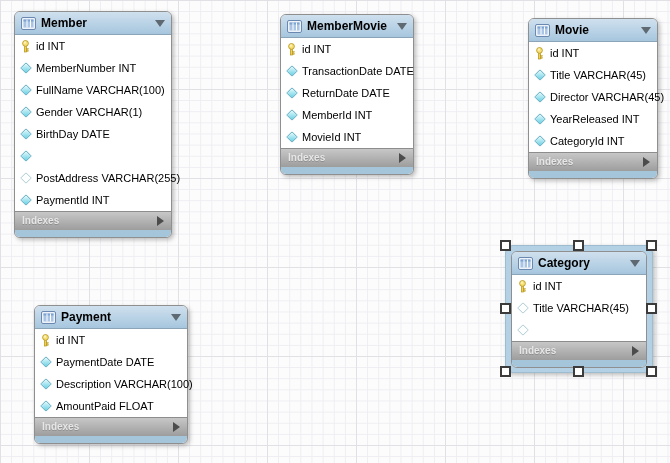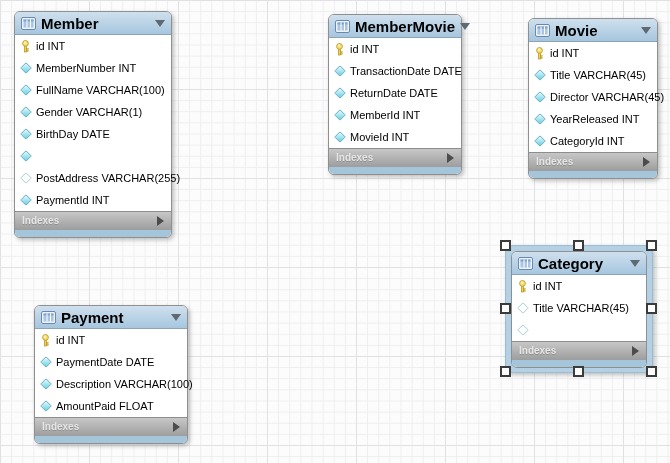--- a/index.html
+++ b/index.html
@@ -17,21 +17,21 @@
   .db-table{
     position:absolute;background:#fff;border:1px solid #8f8f8f;border-radius:6px;
     box-shadow:2px 2px 4px rgba(110,110,110,.45);
   }
   .db-table.selected{box-shadow:none;}
   .tbl-header{
     height:22px;display:flex;align-items:center;gap:5px;padding:0 6px;
     background:linear-gradient(#cfe0ee,#a6c6de);
     border-bottom:1px solid #8ba4b8;border-radius:5px 5px 0 0;
   }
-  .tbl-title{font-weight:bold;font-size:15px;color:#000;flex:1;white-space:nowrap;line-height:1;}
+  .tbl-title{font-weight:bold;font-size:12px;color:#000;flex:1;white-space:nowrap;line-height:1;}
   .collapse-arrow{width:0;height:0;border-left:5px solid transparent;border-right:5px solid transparent;border-top:7px solid #5e6971;flex:none;}
   .col-row{height:22px;display:flex;align-items:center;gap:5px;padding:0 5px;background:#fff;font-size:11px;color:#000;white-space:nowrap;line-height:1;}
   .icon-wrap{flex:none;display:flex;align-items:center;justify-content:center;width:11px;height:13px;}
   .diamond{width:8px;height:8px;transform:rotate(45deg) scale(.82);border-radius:1px;
     background:linear-gradient(135deg,#dbf6fa 10%,#74d4e6 90%);border:1px solid #3f9ab4;}
   .diamond.hollow{background:#fdffff;border:1px solid #9fc2cc;}
   .tbl-indexes{
     height:18px;display:flex;align-items:center;padding:0 7px;
     background:linear-gradient(#c7c7c7,#9d9d9d);border-top:1px solid #8d8d8d;
     color:#e6e6e6;font-weight:bold;font-size:10px;line-height:1;text-shadow:0 1px 0 #8f8f8f;
@@ -116,21 +116,21 @@
           <span class="diamond"></span>
         </span>
         <span>PaymentId INT</span>
       </div>
       <div class="tbl-indexes">
         <span>Indexes</span>
         <span class="expand-arrow"></span>
       </div>
       <div class="bottom-bar"></div>
     </div>
-    <div class="db-table" style="left: 280px; top: 14px; width: 132px; margin-left: 48px;">
+    <div class="db-table" style="left: 280px; top: 14px; width: 132px;">
       <div class="tbl-header">
         <span class="icon-wrap" style="width: 15px;">
           <svg width="15" height="13" viewBox="0 0 15 13">
             <rect x="0.5" y="0.5" width="14" height="12" rx="1.5" fill="#eef3f9" stroke="#6b88b0"></rect>
             <rect x="2.5" y="2.5" width="10" height="8" fill="#a9c4e4"></rect>
             <rect x="2.5" y="2.5" width="10" height="2" fill="#7da3d0"></rect>
             <line x1="6" y1="2.5" x2="6" y2="10.5" stroke="#ffffff" stroke-width="1"></line>
             <line x1="9.5" y1="2.5" x2="9.5" y2="10.5" stroke="#ffffff" stroke-width="1"></line>
           </svg>
         </span>

